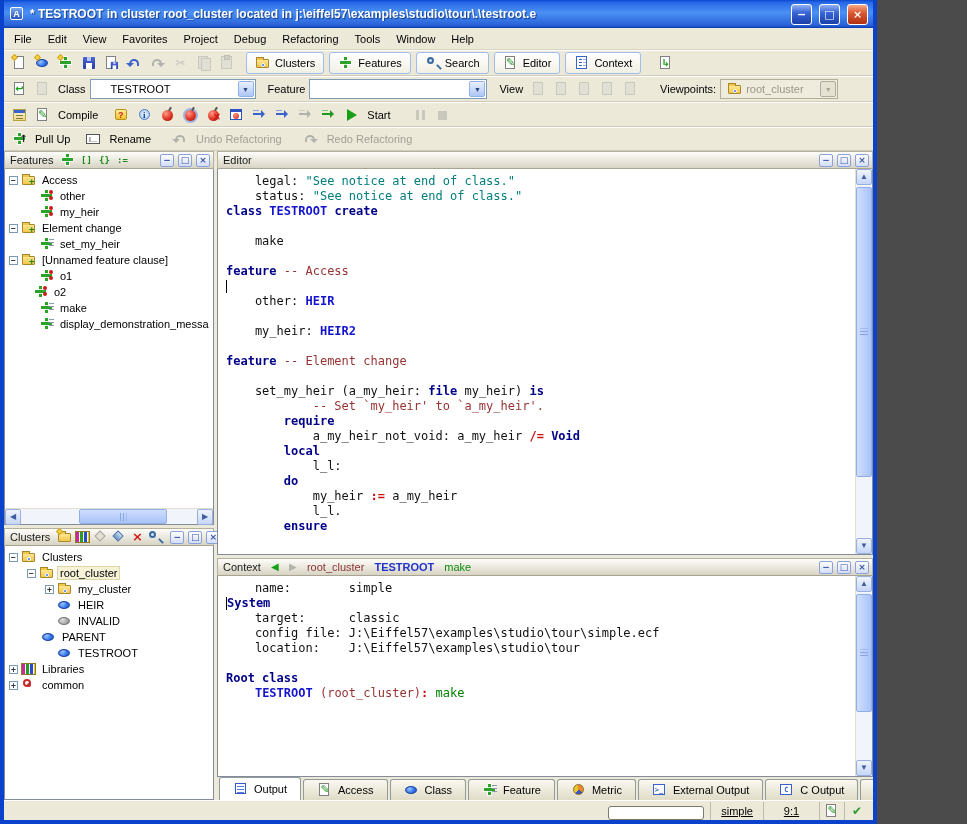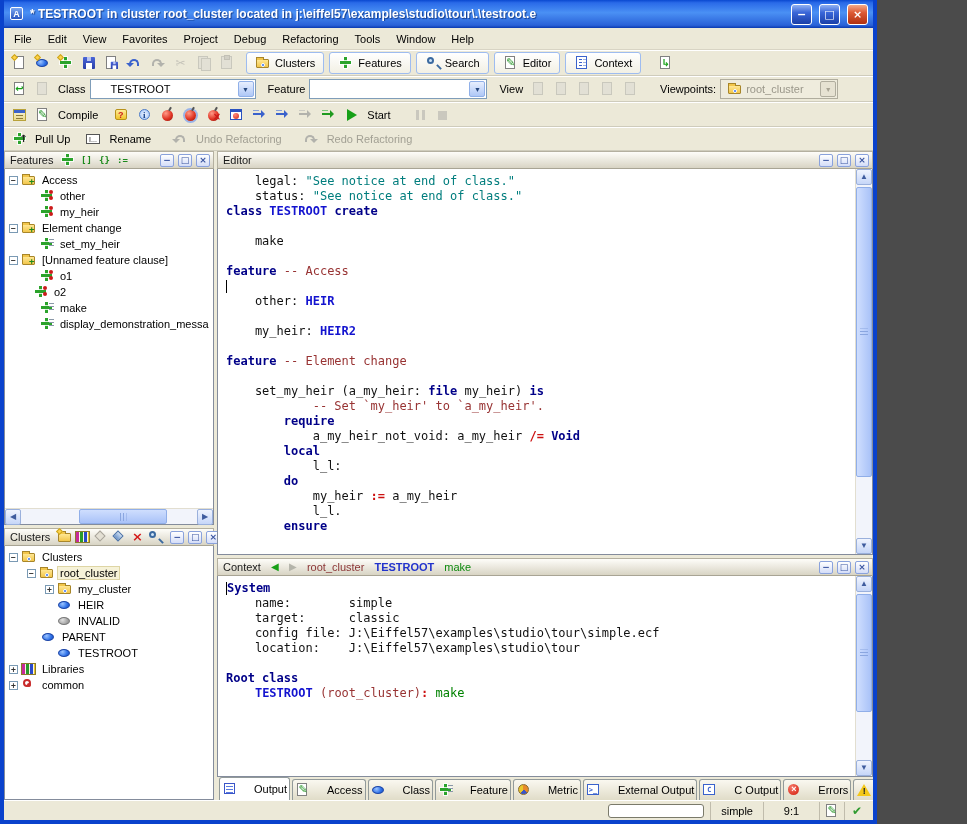--- a/index.html
+++ b/index.html
@@ -61,23 +61,23 @@
   .sb-v{width:17px;flex:none;background:#f2f4fb;border-left:1px solid #e2ded0;display:flex;flex-direction:column;}
   .sb-h{height:16px;flex:none;background:#f2f4fb;border-top:1px solid #e2ded0;display:flex;}
   .sb-btn{width:16px;height:16px;flex:none;background:linear-gradient(#f0f4fe,#c6d6f8);border:1px solid #9ab0dc;border-radius:2px;color:#3f5c9e;font-size:8px;line-height:14px;text-align:center;}
   .sb-track{flex:1;position:relative;}
   .sb-thumb{position:absolute;background:linear-gradient(90deg,#cfdefe,#a9c2f8);border:1px solid #90aee8;border-radius:2px;}
   .sb-h .sb-thumb{background:linear-gradient(180deg,#cfdefe,#a9c2f8);}
   .sb-thumb::after{content:"";position:absolute;left:50%;top:50%;transform:translate(-50%,-50%);width:8px;height:7px;background:repeating-linear-gradient(180deg,#8aa6e0 0 1px,transparent 1px 3px);}
   .sb-h .sb-thumb::after{width:7px;height:8px;background:repeating-linear-gradient(90deg,#8aa6e0 0 1px,transparent 1px 3px);}
   
   .tabbar{height:23px;flex:none;display:flex;align-items:flex-end;padding-left:2px;gap:2px;background:#ece9d8;}
-  .tab{display:inline-flex;align-items:center;gap:16px;height:21px;padding:0 2px;background:linear-gradient(#faf8f0,#e0dcc8);border:1px solid #929a9a;border-bottom:none;border-radius:3px 3px 0 0;font-size:11px;white-space:nowrap;}
+  .tab{display:inline-flex;align-items:center;gap:5px;height:21px;padding:0 13px;background:linear-gradient(#faf8f0,#e0dcc8);border:1px solid #929a9a;border-bottom:none;border-radius:3px 3px 0 0;font-size:11px;white-space:nowrap;}
   .tab.active{background:#fff;height:23px;}
-  .statusbar{height:20px;flex:none;display:flex;align-items:center;background:#ece9d8;border-top:1px solid #fff;font-size:11px;padding:0 4px;}
+  .statusbar{height:20px;flex:none;display:flex;align-items:flex-end;background:#ece9d8;border-top:1px solid #fff;font-size:11px;padding:0 4px;text-decoration:underline;}
   .sb-cell{height:18px;display:flex;align-items:center;justify-content:center;border-left:1px solid #c0bcac;padding:0 10px;white-space:nowrap;}
   .progress-box{width:96px;height:14px;background:#fff;border:1px solid #7a7a6a;border-radius:3px;margin:0 6px;}
   
   .ic{display:inline-block;width:16px;height:16px;position:relative;vertical-align:middle;flex:none;}
   .ic i{position:absolute;font-style:normal;}
   .p-doc{left:2px;top:1px;width:10px;height:13px;background:#fff;border:1px solid #808080;}
   .p-doc.g{background:#d8d5c8;border-color:#9a978a;}
   .p-doc.g.off{left:5px;top:3px;}
   .p-spark{left:0;top:0;width:5px;height:5px;background:#ffd24a;border:1px solid #caa41e;transform:rotate(45deg);}
   .p-cross{left:2px;top:2px;width:11px;height:11px;}
@@ -776,22 +776,22 @@
           <span class="crumb-cluster">root_cluster</span>
           <span class="crumb-class">TESTROOT</span>
           <span class="crumb-feature">make</span>
           <span class="cap-spacer"></span>
           <span class="capbtn">−</span>
           <span class="capbtn">□</span>
           <span class="capbtn">×</span>
         </div>
         <div class="pframe">
           <div class="codewrap" id="context-code">
+              <div class="cline"><span class="tx">    name:        simple</span></div>
               <div class="cline"><span class="caret"></span><span class="kw">System</span></div>
-              <div class="cline"><span class="tx">    name:        simple</span></div>
               <div class="cline"><span class="tx">    target:      classic</span></div>
               <div class="cline"><span class="tx">    config file: J:\Eiffel57\examples\studio\tour\simple.ecf</span></div>
               <div class="cline"><span class="tx">    location:    J:\Eiffel57\examples\studio\tour</span></div>
               <div class="cline"></div>
               <div class="cline"><span class="kw">Root class</span></div>
               <div class="cline"><span class="tx">    </span><span class="cl">TESTROOT</span><span class="tx"> </span><span class="cm">(root_cluster)</span><span class="op">:</span><span class="tx"> </span><span class="gr">make</span></div>
             </div>
           <div class="sb-v">
             <span class="sb-btn">▲</span>
             <span class="sb-track">

